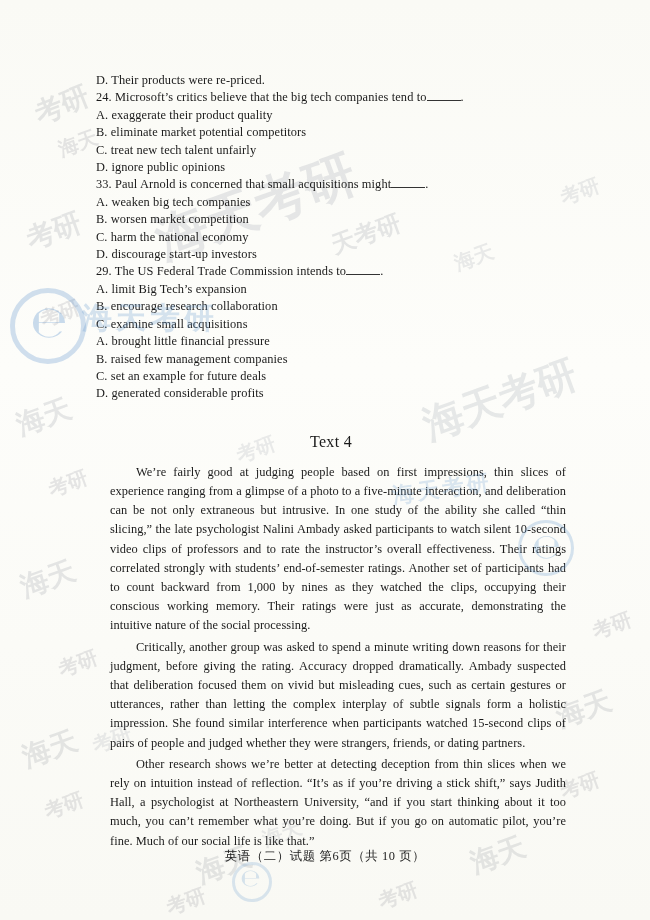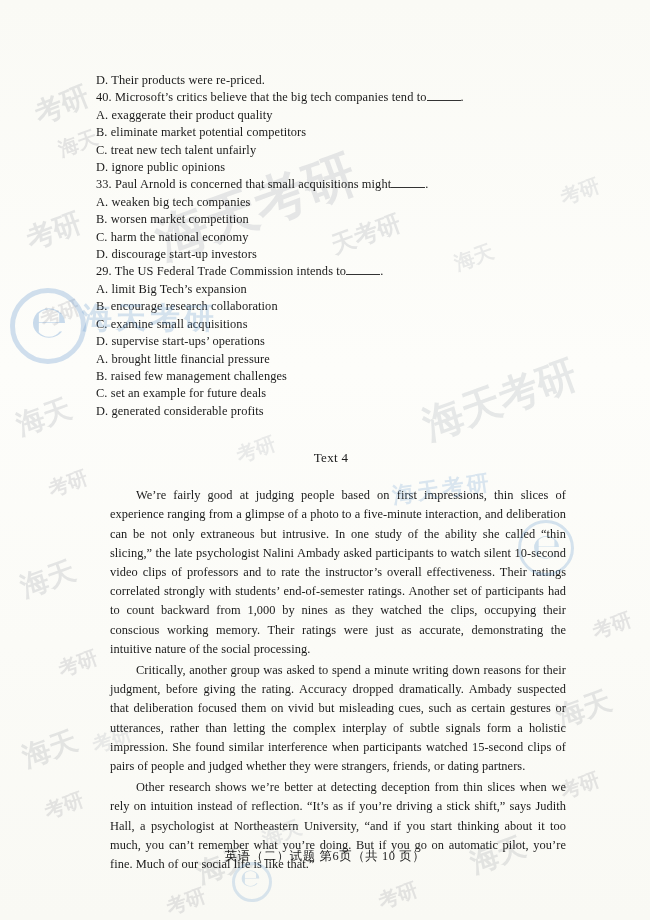--- a/index.html
+++ b/index.html
@@ -43,23 +43,23 @@
   }
   .blank {
     display: inline-block;
     border-bottom: 1px solid #333;
     width: 34px;
     height: 0.85em;
     vertical-align: baseline;
   }
   .text-heading {
     text-align: center;
-    font-size: 13px;
+    font-size: 16px;
     margin-top: 30px;
-    margin-bottom: 20px;
+    margin-bottom: 12px;
     letter-spacing: 0.3px;
   }
   .para {
     font-size: 12.4px;
     line-height: 19.2px;
     text-align: justify;
     text-justify: inter-word;
     text-indent: 26px;
     margin: 0 0 2px 14px;
     letter-spacing: 0.05px;
@@ -145,44 +145,43 @@
     <div class="wm wm-small" style="left:592px; top:612px; transform:rotate(-20deg);">考研</div>
 
     <div class="wm wm-big" style="left:420px; top:372px; transform:rotate(-20deg); font-size:40px;">海天考研</div>
     <div class="wm wm-mid" style="left:330px; top:218px; transform:rotate(-20deg); font-size:24px;">天考研</div>
   </div>
 
   <div class="content">
 
     <div class="choice-line">D. Their products were re-priced.</div>
 
-    <div class="stem-line"><span>40. Microsoft’s critics believe that the big tech companies tend to</span><span class="blank"></span><span>.</span></div>
+    <div class="stem-line"><span>24. Microsoft’s critics believe that the big tech companies tend to</span><span class="blank"></span><span>.</span></div>
 
     <div class="choice-line">A. exaggerate their product quality</div>
     <div class="choice-line">B. eliminate market potential competitors</div>
     <div class="choice-line">C. treat new tech talent unfairly</div>
     <div class="choice-line">D. ignore public opinions</div>
 
     <div class="stem-line"><span>33. Paul Arnold is concerned that small acquisitions might</span><span class="blank"></span><span>.</span></div>
 
     <div class="choice-line">A. weaken big tech companies</div>
     <div class="choice-line">B. worsen market competition</div>
     <div class="choice-line">C. harm the national economy</div>
     <div class="choice-line">D. discourage start-up investors</div>
 
     <div class="stem-line"><span>29. The US Federal Trade Commission intends to</span><span class="blank"></span><span>.</span></div>
 
     <div class="choice-line">A. limit Big Tech’s expansion</div>
     <div class="choice-line">B. encourage research collaboration</div>
     <div class="choice-line">C. examine small acquisitions</div>
-    <div class="choice-line">D. supervise start-ups’ operations</div>
 
 
     <div class="choice-line">A. brought little financial pressure</div>
-    <div class="choice-line">B. raised few management challenges</div>
+    <div class="choice-line">B. raised few management companies</div>
     <div class="choice-line">C. set an example for future deals</div>
     <div class="choice-line">D. generated considerable profits</div>
 
     <div class="text-heading">Text 4</div>
 
     <p class="para">We’re fairly good at judging people based on first impressions, thin slices of experience ranging from a glimpse of a photo to a five-minute interaction, and deliberation can be not only extraneous but intrusive. In one study of the ability she called “thin slicing,” the late psychologist Nalini Ambady asked participants to watch silent 10-second video clips of professors and to rate the instructor’s overall effectiveness. Their ratings correlated strongly with students’ end-of-semester ratings. Another set of participants had to count backward from 1,000 by nines as they watched the clips, occupying their conscious working memory. Their ratings were just as accurate, demonstrating the intuitive nature of the social processing.</p>
     <p class="para">Critically, another group was asked to spend a minute writing down reasons for their judgment, before giving the rating. Accuracy dropped dramatically. Ambady suspected that deliberation focused them on vivid but misleading cues, such as certain gestures or utterances, rather than letting the complex interplay of subtle signals form a holistic impression. She found similar interference when participants watched 15-second clips of pairs of people and judged whether they were strangers, friends, or dating partners.</p>
     <p class="para">Other research shows we’re better at detecting deception from thin slices when we rely on intuition instead of reflection. “It’s as if you’re driving a stick shift,” says Judith Hall, a psychologist at Northeastern University, “and if you start thinking about it too much, you can’t remember what you’re doing. But if you go on automatic pilot, you’re fine. Much of our social life is like that.”</p>
   </div>
 

